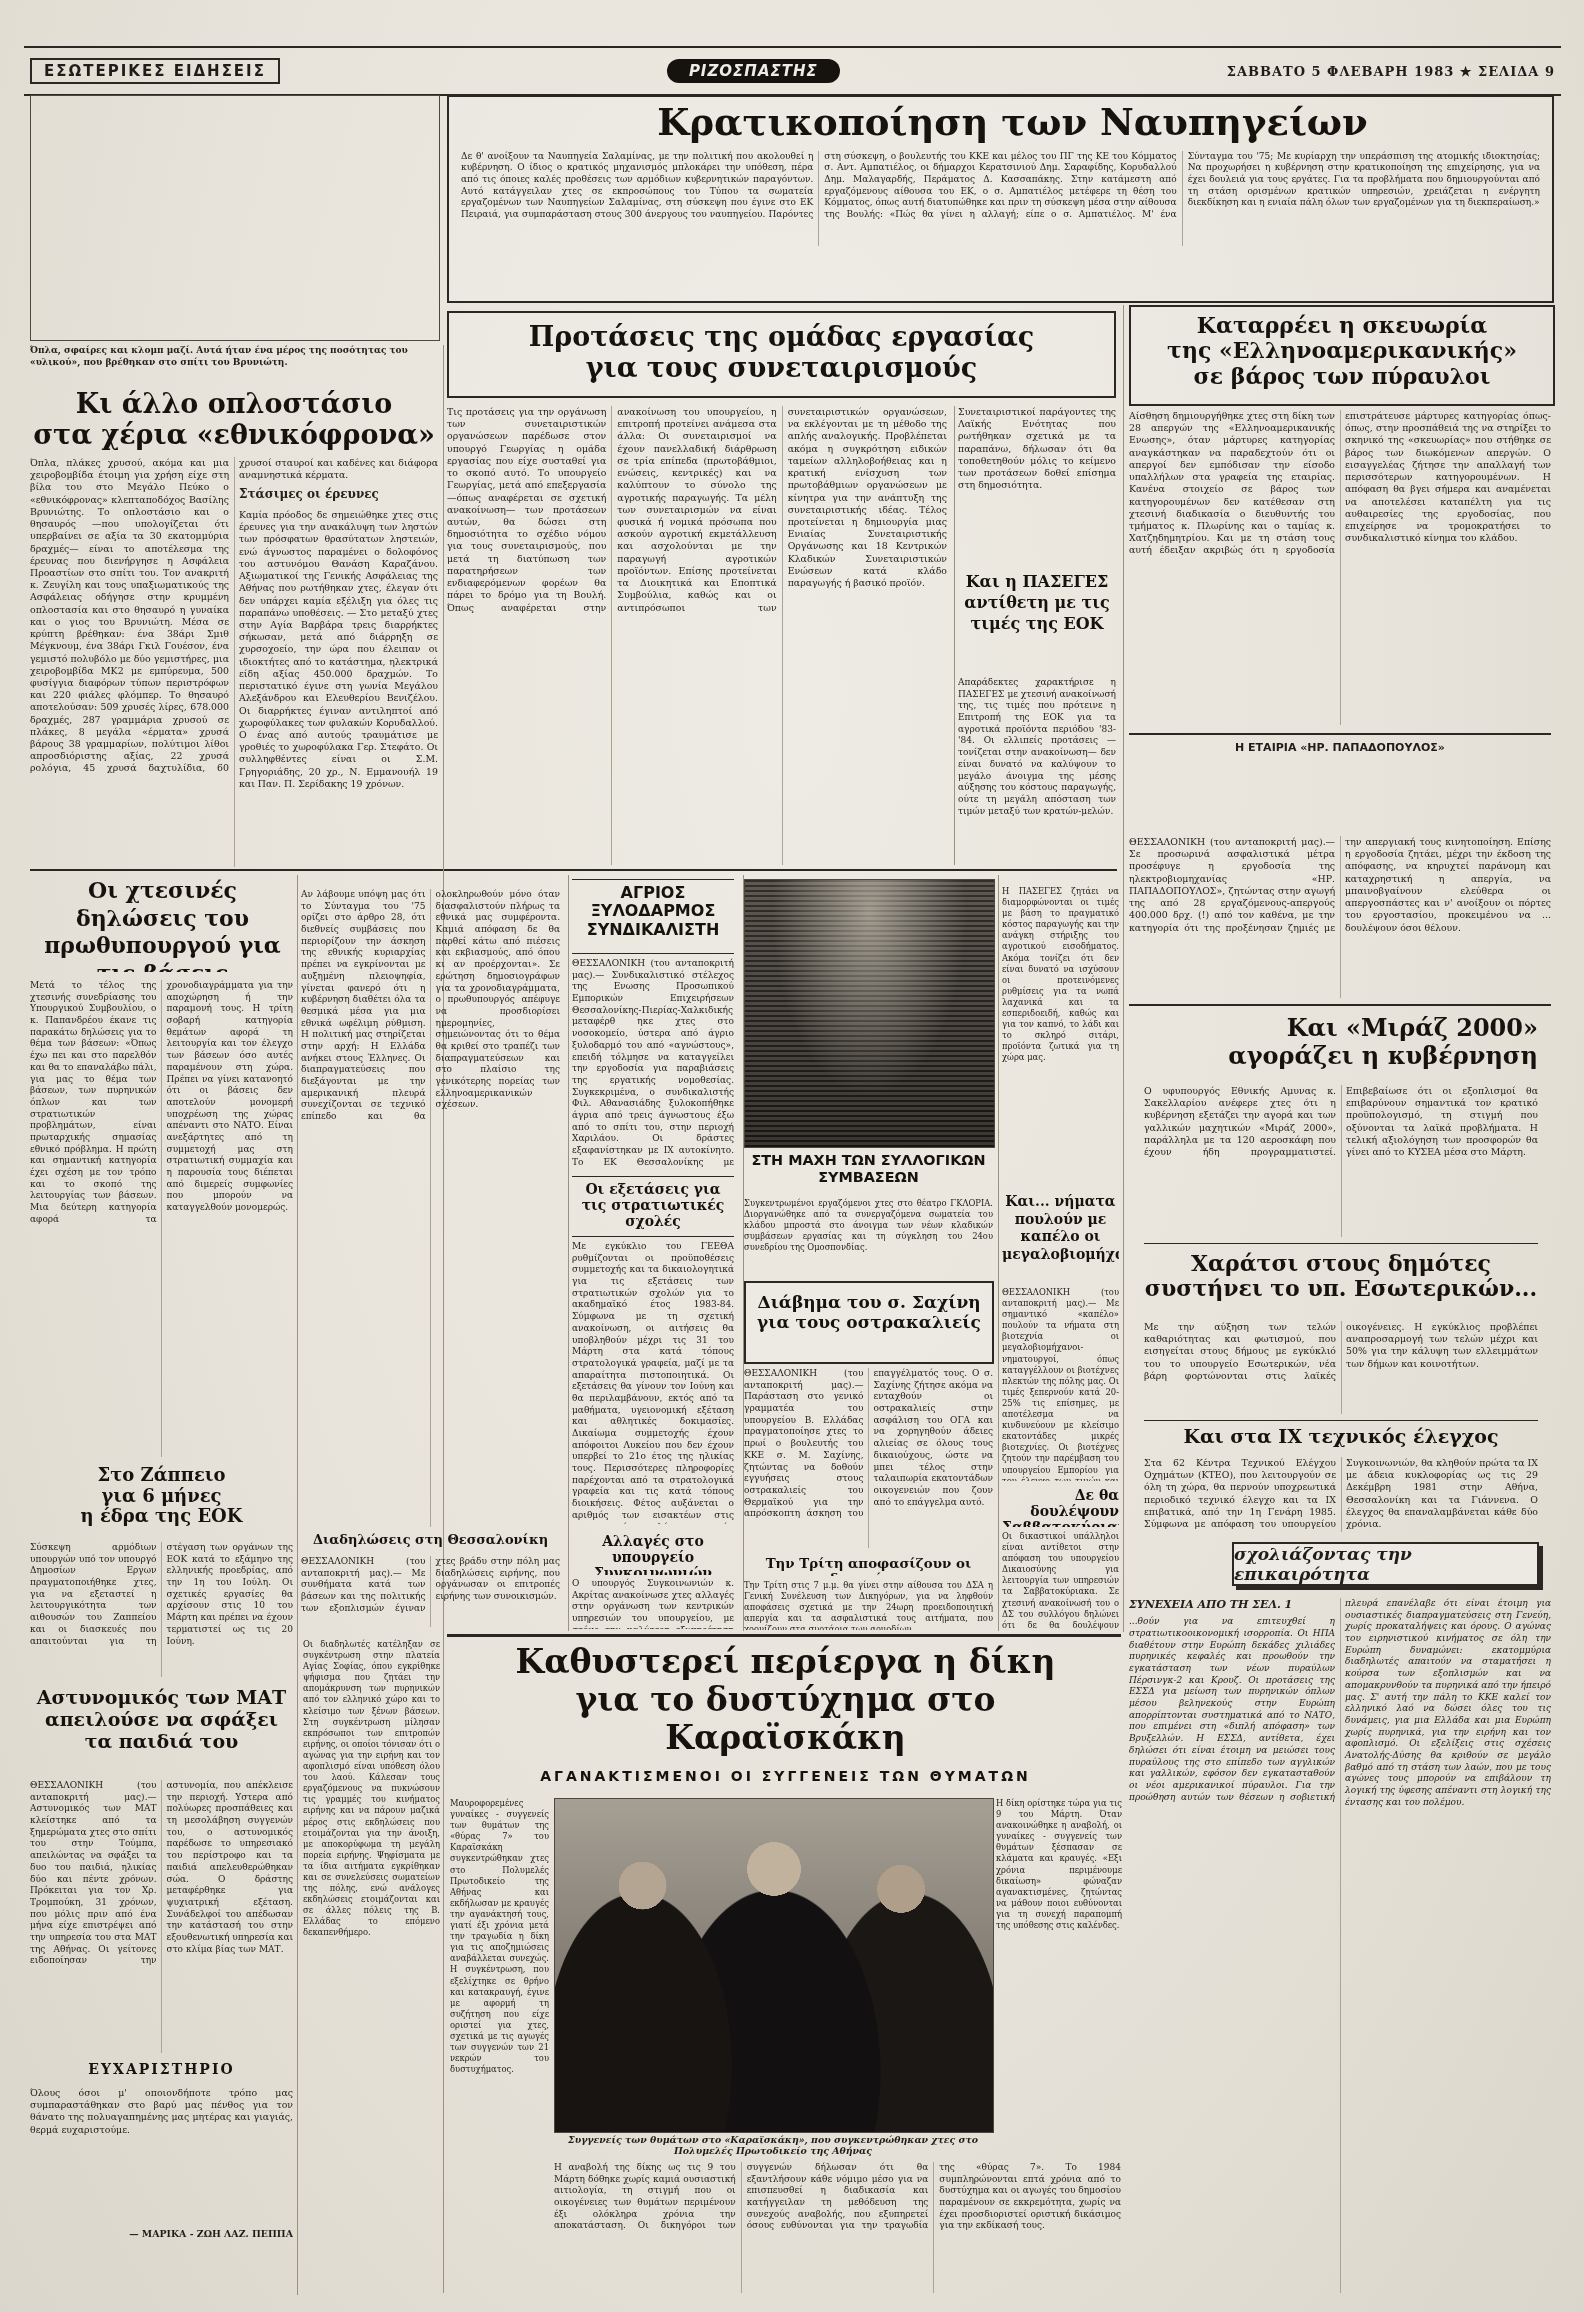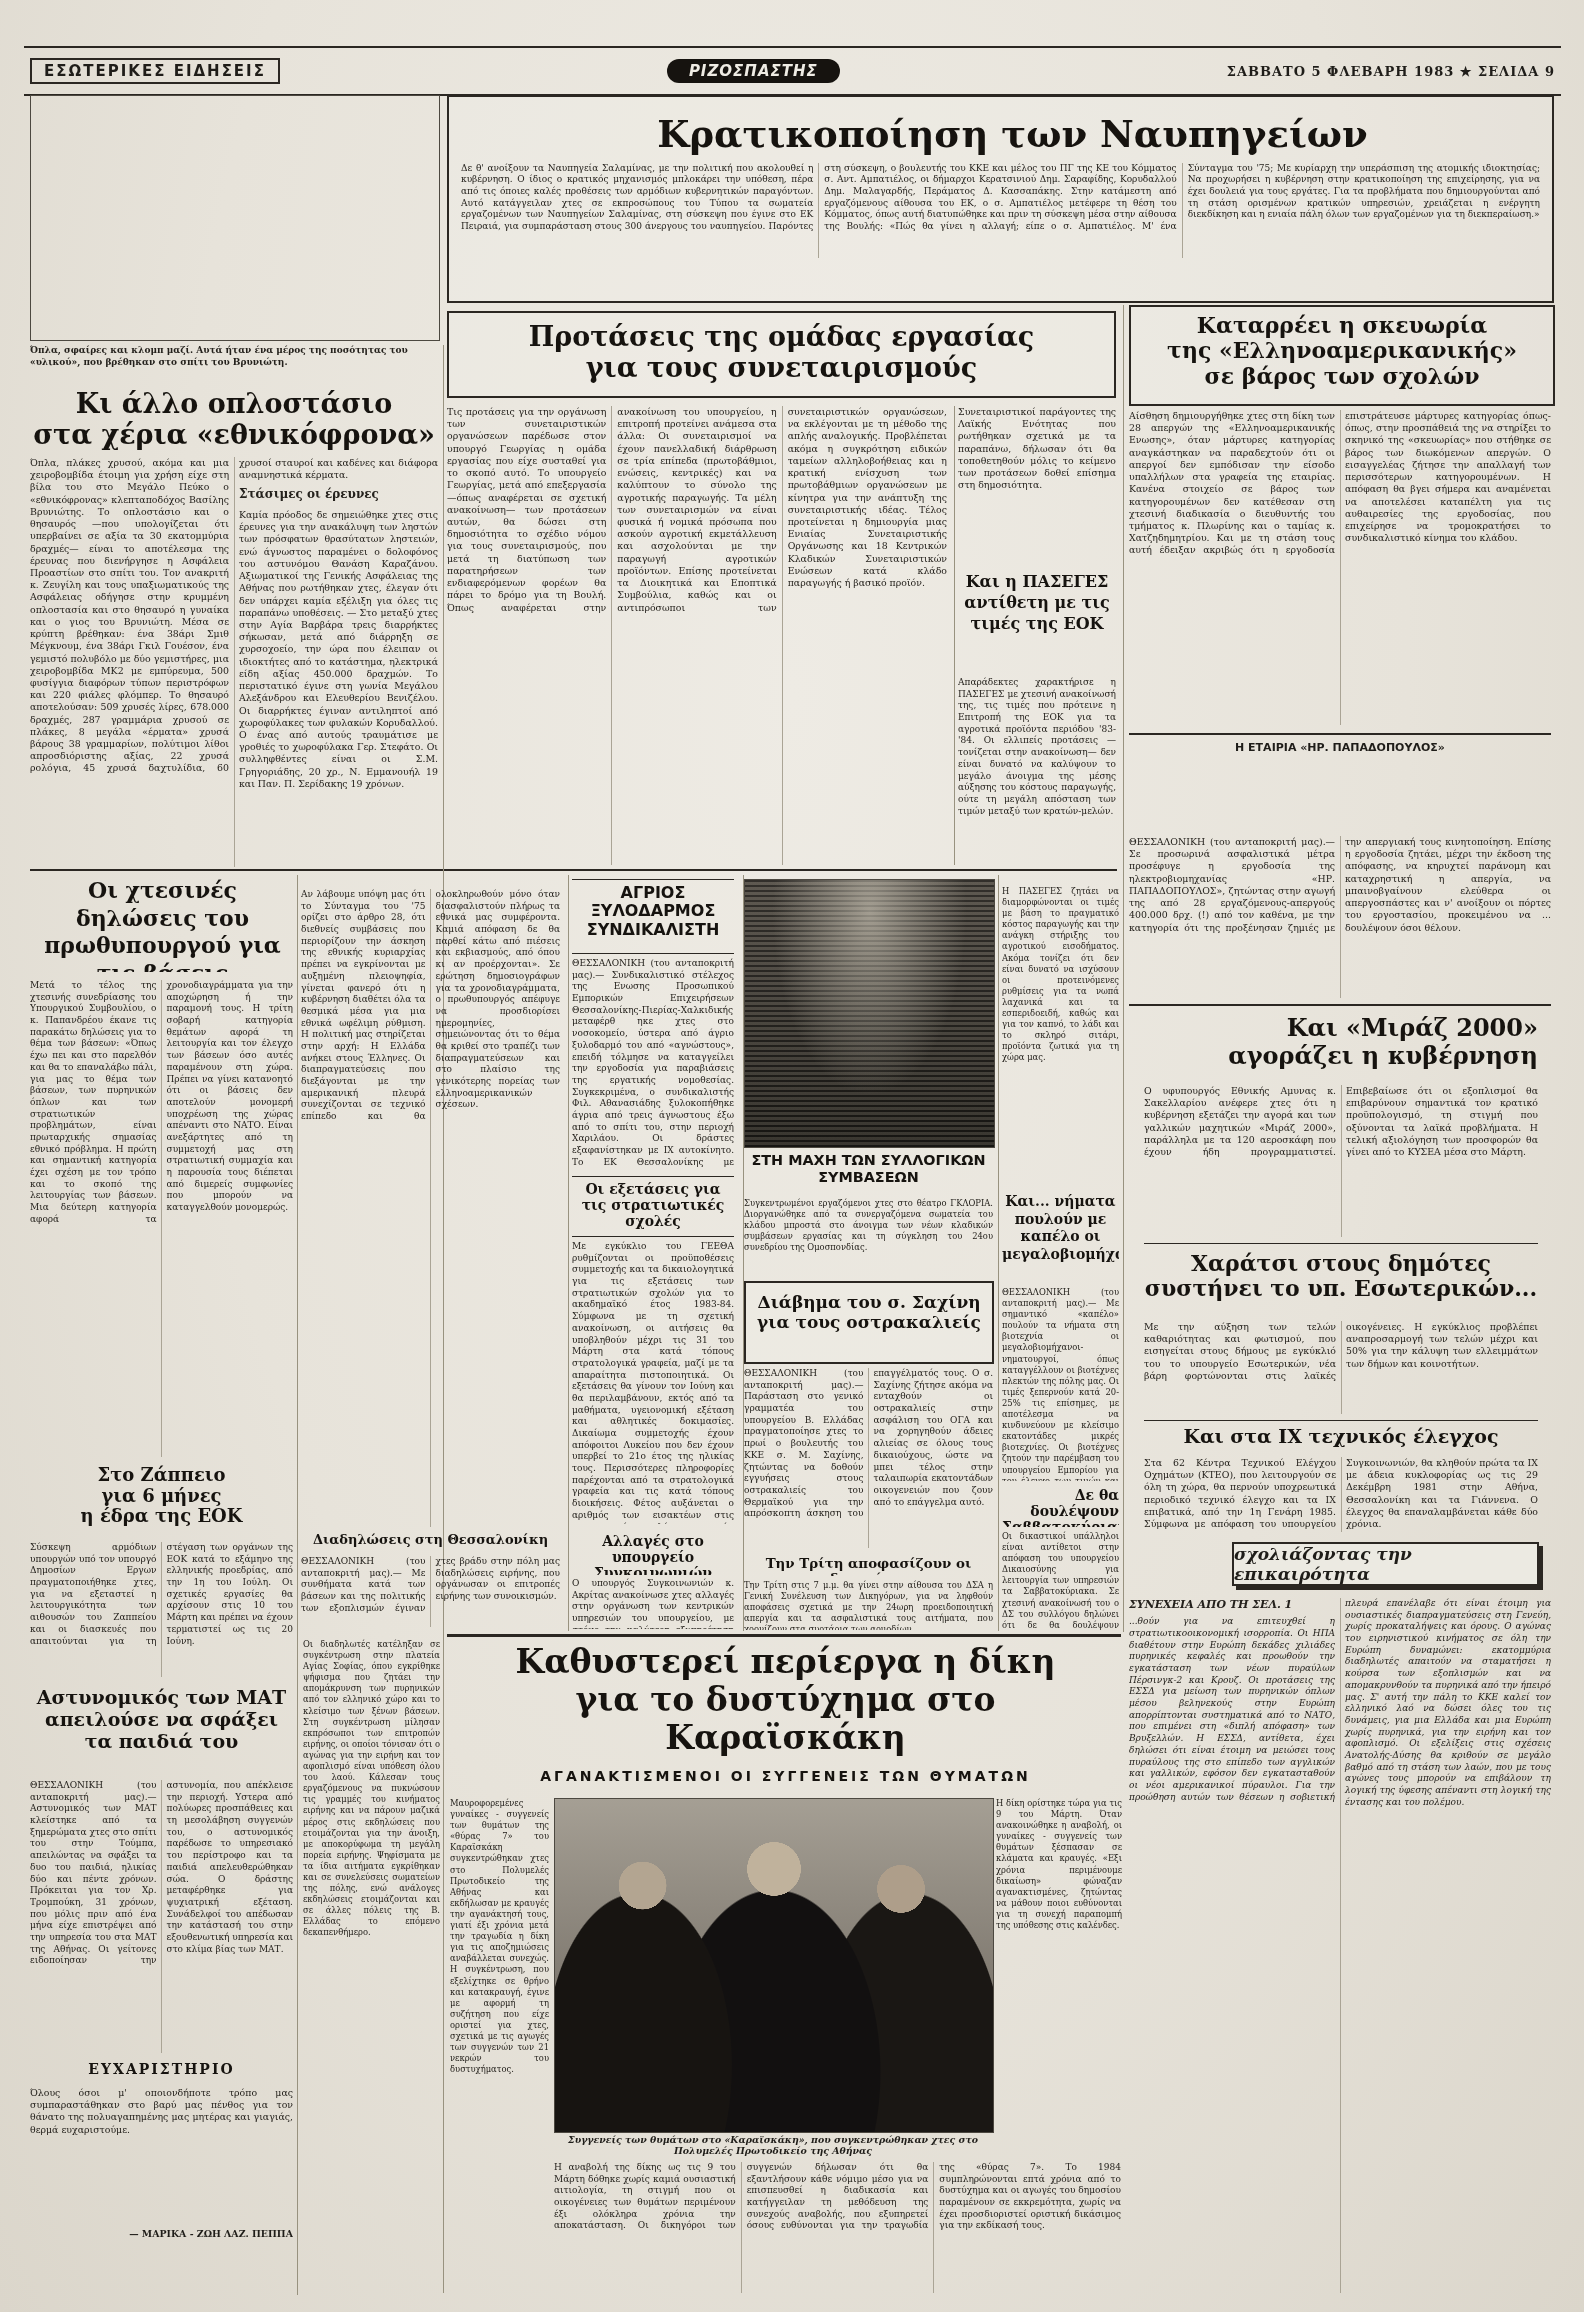--- a/index.html
+++ b/index.html
@@ -53,21 +53,21 @@
   <div class="abs" id="header-bar" style="left:24px;top:46px;width:1525px;height:38px;">
     <span style="border:2px solid #2b2722;padding:2px 12px;font-weight:bold;font-size:15px;letter-spacing:2px;font-family:'DejaVu Sans',sans-serif;">ΕΣΩΤΕΡΙΚΕΣ ΕΙΔΗΣΕΙΣ</span>
     <span class="pill">ΡΙΖΟΣΠΑΣΤΗΣ</span>
     <span style="font-weight:bold;font-size:13px;letter-spacing:1px;">ΣΑΒΒΑΤΟ 5 ΦΛΕΒΑΡΗ 1983 ★ ΣΕΛΙΔΑ 9</span>
   </div>
 
   <div class="abs photo" id="weapons-photo" style="left:30px;top:95px;width:408px;height:244px;"></div>
   <div class="abs caption" style="left:30px;top:345px;width:408px;height:40px;font-weight:bold;">Όπλα, σφαίρες και κλομπ μαζί. Αυτά ήταν ένα μέρος της ποσότητας του «υλικού», που βρέθηκαν στο σπίτι του Βρυνιώτη.</div>
 
   <div class="abs box" style="left:447px;top:95px;width:1103px;height:204px;">
-    <div class="hl" style="font-size:37px;margin-top:16px;padding-left:24px;">Κρατικοποίηση των Ναυπηγείων</div>
+    <div class="hl" style="font-size:37px;margin-top:4px;padding-left:24px;">Κρατικοποίηση των Ναυπηγείων</div>
     <div class="bs c3" style="padding:7px 12px 0 12px;height:95px;overflow:hidden;">Δε θ' ανοίξουν τα Ναυπηγεία Σαλαμίνας, με την πολιτική που ακολουθεί η κυβέρνηση. Ο ίδιος ο κρατικός μηχανισμός μπλοκάρει την υπόθεση, πέρα από τις όποιες καλές προθέσεις των αρμόδιων κυβερνητικών παραγόντων. Αυτό κατάγγειλαν χτες σε εκπροσώπους του Τύπου τα σωματεία εργαζομένων των Ναυπηγείων Σαλαμίνας, στη σύσκεψη που έγινε στο ΕΚ Πειραιά, για συμπαράσταση στους 300 άνεργους του ναυπηγείου. Παρόντες στη σύσκεψη, ο βουλευτής του ΚΚΕ και μέλος του ΠΓ της ΚΕ του Κόμματος σ. Αντ. Αμπατιέλος, οι δήμαρχοι Κερατσινιού Δημ. Σαραφίδης, Κορυδαλλού Δημ. Μαλαγαρδής, Περάματος Δ. Κασσαπάκης. Στην κατάμεστη από εργαζόμενους αίθουσα του ΕΚ, ο σ. Αμπατιέλος μετέφερε τη θέση του Κόμματος, όπως αυτή διατυπώθηκε και πριν τη σύσκεψη μέσα στην αίθουσα της Βουλής: «Πώς θα γίνει η αλλαγή; είπε ο σ. Αμπατιέλος. Μ' ένα Σύνταγμα του '75; Με κυρίαρχη την υπεράσπιση της ατομικής ιδιοκτησίας; Να προχωρήσει η κυβέρνηση στην κρατικοποίηση της επιχείρησης, για να έχει δουλειά για τους εργάτες. Για τα προβλήματα που δημιουργούνται από τη στάση ορισμένων κρατικών υπηρεσιών, χρειάζεται η ενέργητη διεκδίκηση και η ενιαία πάλη όλων των εργαζομένων για τη διεκπεραίωση.»</div>
   </div>
 
   <div class="abs hl" style="left:30px;top:388px;width:408px;height:63px;font-size:27px;">
     <div>Κι άλλο οπλοστάσιο</div>
     <div>στα χέρια «εθνικόφρονα»</div>
   </div>
   <div class="abs" style="left:30px;top:457px;width:408px;height:410px;">
     <div class="b c2" style="height:410px;">
       <span>Όπλα, πλάκες χρυσού, ακόμα και μια χειροβομβίδα έτοιμη για χρήση είχε στη βίλα του στο Μεγάλο Πεύκο ο «εθνικόφρονας» κλεπταποδόχος Βασίλης Βρυνιώτης. Το οπλοστάσιο και ο θησαυρός —που υπολογίζεται ότι υπερβαίνει σε αξία τα 30 εκατομμύρια δραχμές— είναι το αποτέλεσμα της έρευνας που διενήργησε η Ασφάλεια Προαστίων στο σπίτι του. Τον ανακριτή κ. Ζευγίλη και τους υπαξιωματικούς της Ασφάλειας οδήγησε στην κρυμμένη οπλοστασία και στο θησαυρό η γυναίκα και ο γιος του Βρυνιώτη. Μέσα σε κρύπτη βρέθηκαν: ένα 38άρι Σμιθ Μέγκνουμ, ένα 38άρι Γκιλ Γουέσον, ένα γεμιστό πολυβόλο με δύο γεμιστήρες, μια χειροβομβίδα ΜΚ2 με εμπύρευμα, 500 φυσίγγια διαφόρων τύπων περιστρόφων και 220 φιάλες φλόμπερ. Το θησαυρό αποτελούσαν: 509 χρυσές λίρες, 678.000 δραχμές, 287 γραμμάρια χρυσού σε πλάκες, 8 μεγάλα «έρματα» χρυσά βάρους 38 γραμμαρίων, πολύτιμοι λίθοι απροσδιόριστης αξίας, 22 χρυσά ρολόγια, 45 χρυσά δαχτυλίδια, 60 χρυσοί σταυροί και καδένες και διάφορα αναμνηστικά κέρματα.</span>
@@ -82,21 +82,21 @@
   </div>
   <div class="abs b c3" style="left:447px;top:406px;width:500px;height:459px;">Τις προτάσεις για την οργάνωση των συνεταιριστικών οργανώσεων παρέδωσε στον υπουργό Γεωργίας η ομάδα εργασίας που είχε συσταθεί για το σκοπό αυτό. Το υπουργείο Γεωργίας, μετά από επεξεργασία —όπως αναφέρεται σε σχετική ανακοίνωση— των προτάσεων αυτών, θα δώσει στη δημοσιότητα το σχέδιο νόμου για τους συνεταιρισμούς, που μετά τη διατύπωση των παρατηρήσεων των ενδιαφερόμενων φορέων θα πάρει το δρόμο για τη Βουλή. Όπως αναφέρεται στην ανακοίνωση του υπουργείου, η επιτροπή προτείνει ανάμεσα στα άλλα: Οι συνεταιρισμοί να έχουν πανελλαδική διάρθρωση σε τρία επίπεδα (πρωτοβάθμιοι, ενώσεις, κεντρικές) και να καλύπτουν το σύνολο της αγροτικής παραγωγής. Τα μέλη των συνεταιρισμών να είναι φυσικά ή νομικά πρόσωπα που ασκούν αγροτική εκμετάλλευση και ασχολούνται με την παραγωγή αγροτικών προϊόντων. Επίσης προτείνεται τα Διοικητικά και Εποπτικά Συμβούλια, καθώς και οι αντιπρόσωποι των συνεταιριστικών οργανώσεων, να εκλέγονται με τη μέθοδο της απλής αναλογικής. Προβλέπεται ακόμα η συγκρότηση ειδικών ταμείων αλληλοβοήθειας και η κρατική ενίσχυση των πρωτοβάθμιων οργανώσεων με κίνητρα για την ανάπτυξη της συνεταιριστικής ιδέας. Τέλος προτείνεται η δημιουργία μιας Ενιαίας Συνεταιριστικής Οργάνωσης και 18 Κεντρικών Κλαδικών Συνεταιριστικών Ενώσεων κατά κλάδο παραγωγής ή βασικό προϊόν.</div>
   <div class="abs b" style="left:958px;top:406px;width:158px;height:156px;">Συνεταιριστικοί παράγοντες της Λαϊκής Ενότητας που ρωτήθηκαν σχετικά με τα παραπάνω, δήλωσαν ότι θα τοποθετηθούν μόλις το κείμενο των προτάσεων δοθεί επίσημα στη δημοσιότητα.</div>
 
   <div class="abs hl" style="left:958px;top:572px;width:158px;height:99px;font-size:16px;line-height:1.3;">Και η ΠΑΣΕΓΕΣ αντίθετη με τις τιμές της ΕΟΚ</div>
   <div class="abs bs" style="left:958px;top:677px;width:158px;height:188px;">Απαράδεκτες χαρακτήρισε η ΠΑΣΕΓΕΣ με χτεσινή ανακοίνωσή της, τις τιμές που πρότεινε η Επιτροπή της ΕΟΚ για τα αγροτικά προϊόντα περιόδου '83-'84. Οι ελλιπείς προτάσεις —τονίζεται στην ανακοίνωση— δεν είναι δυνατό να καλύψουν το μεγάλο άνοιγμα της μέσης αύξησης του κόστους παραγωγής, ούτε τη μεγάλη απόσταση των τιμών μεταξύ των κρατών-μελών.</div>
 
   <div class="abs box" style="left:1129px;top:305px;width:422px;height:97px;">
     <div class="hl" style="font-size:22px;margin-top:6px;">Καταρρέει η σκευωρία</div>
     <div class="hl" style="font-size:22px;">της «Ελληνοαμερικανικής»</div>
-    <div class="hl" style="font-size:22px;">σε βάρος των σχολών</div>
+    <div class="hl" style="font-size:22px;">σε βάρος των πύραυλοι</div>
   </div>
   <div class="abs b c2" style="left:1129px;top:410px;width:422px;height:315px;">Αίσθηση δημιουργήθηκε χτες στη δίκη των 28 απεργών της «Ελληνοαμερικανικής Ενωσης», όταν μάρτυρες κατηγορίας αναγκάστηκαν να παραδεχτούν ότι οι απεργοί δεν εμπόδισαν την είσοδο υπαλλήλων στα γραφεία της εταιρίας. Κανένα στοιχείο σε βάρος των κατηγορουμένων δεν κατέθεσαν στη χτεσινή διαδικασία ο διευθυντής του τμήματος κ. Πλωρίνης και ο ταμίας κ. Χατζηδημητρίου. Και με τη στάση τους αυτή έδειξαν ακριβώς ότι η εργοδοσία επιστράτευσε μάρτυρες κατηγορίας όπως-όπως, στην προσπάθειά της να στηρίξει το σκηνικό της «σκευωρίας» που στήθηκε σε βάρος των διωκόμενων απεργών. Ο εισαγγελέας ζήτησε την απαλλαγή των περισσότερων κατηγορουμένων. Η απόφαση θα βγει σήμερα και αναμένεται να αποτελέσει καταπέλτη για τις αυθαιρεσίες της εργοδοσίας, που επιχείρησε να τρομοκρατήσει το συνδικαλιστικό κίνημα του κλάδου.</div>
 
   <div class="hr" style="left:1129px;top:733px;width:422px;"></div>
 
   <div class="abs kicker" style="left:1129px;top:741px;width:422px;height:18px;font-size:11px;">Η ΕΤΑΙΡΙΑ «ΗΡ. ΠΑΠΑΔΟΠΟΥΛΟΣ»</div>
   <div class="abs b c2" style="left:1129px;top:836px;width:422px;height:162px;">ΘΕΣΣΑΛΟΝΙΚΗ (του ανταποκριτή μας).— Σε προσωρινά ασφαλιστικά μέτρα προσέφυγε η εργοδοσία της ηλεκτροβιομηχανίας «ΗΡ. ΠΑΠΑΔΟΠΟΥΛΟΣ», ζητώντας στην αγωγή της από 28 εργαζόμενους-απεργούς 400.000 δρχ. (!) από τον καθένα, με την κατηγορία ότι της προξένησαν ζημιές με την απεργιακή τους κινητοποίηση. Επίσης η εργοδοσία ζητάει, μέχρι την έκδοση της απόφασης, να κηρυχτεί παράνομη και καταχρηστική η απεργία, να μπαινοβγαίνουν ελεύθερα οι απεργοσπάστες και ν' ανοίξουν οι πόρτες του εργοστασίου, προκειμένου να ... δουλέψουν όσοι θέλουν.</div>
 
   <div class="hr" style="left:1129px;top:1004px;width:422px;"></div>
 

